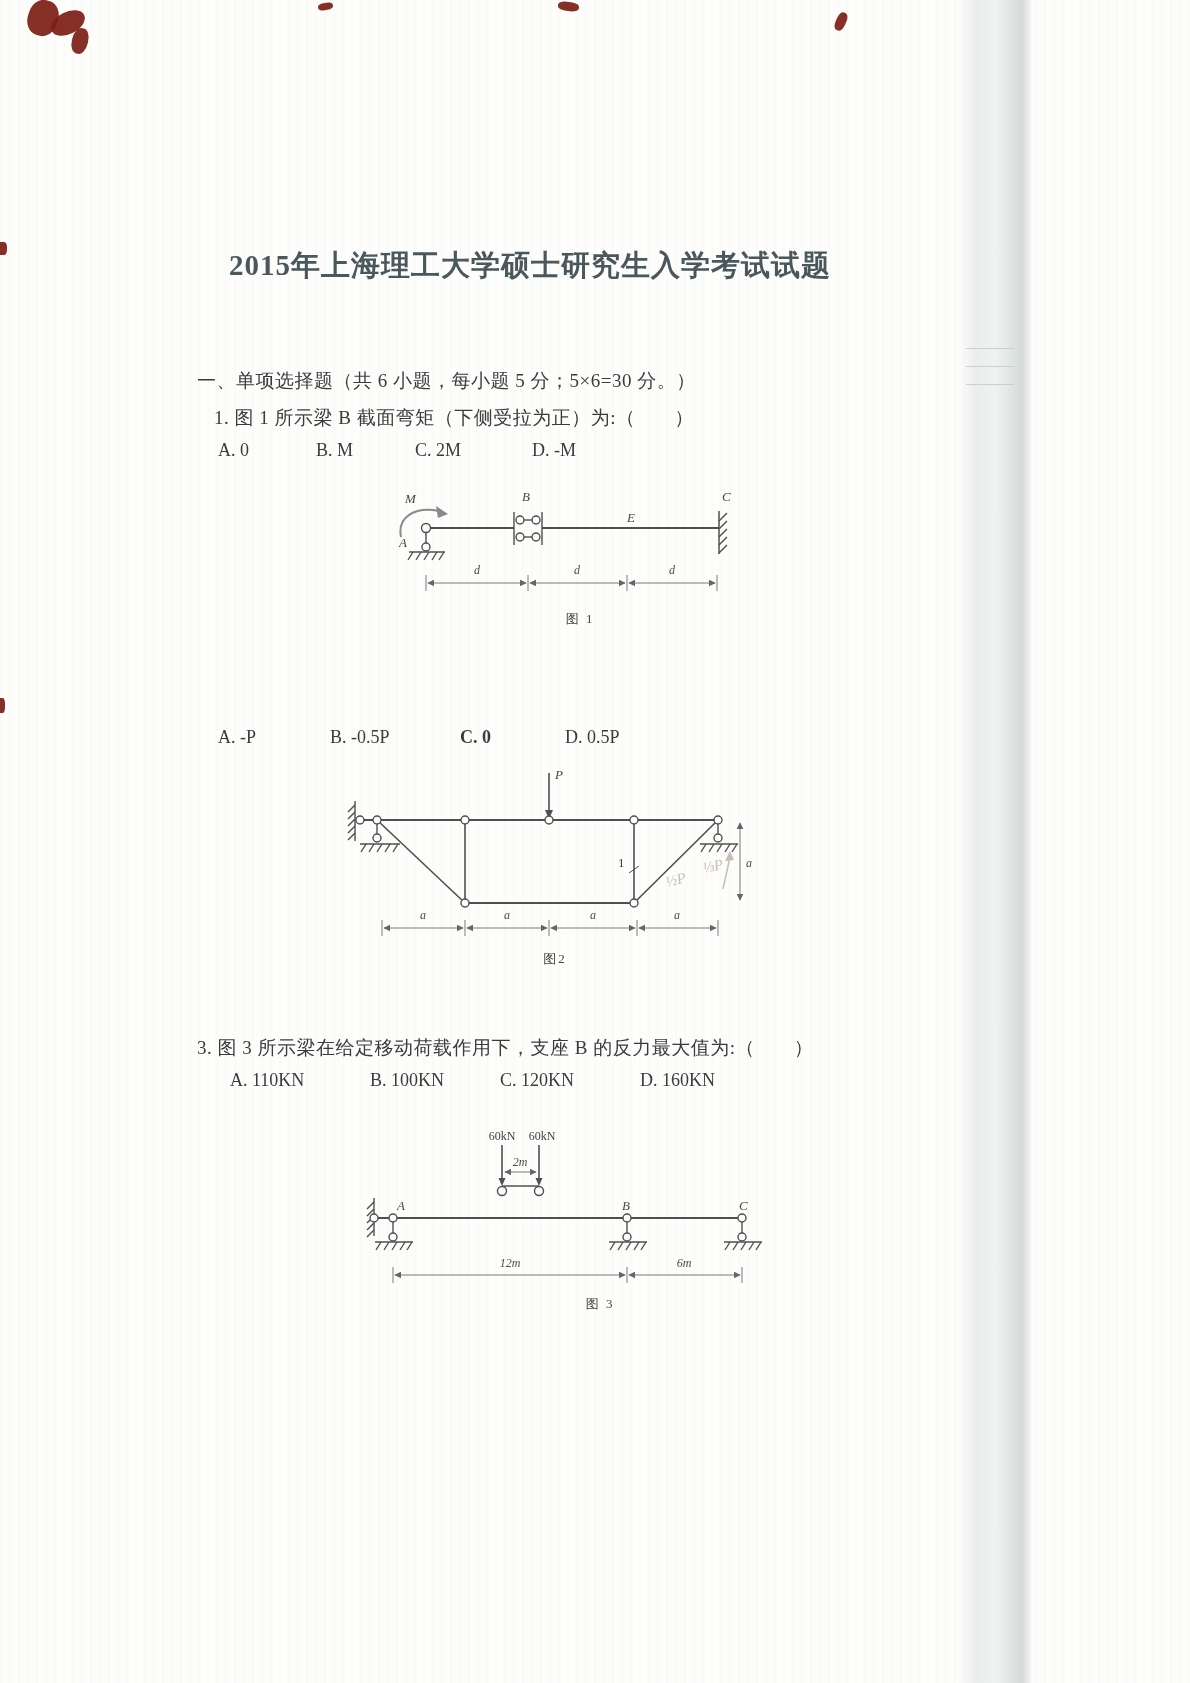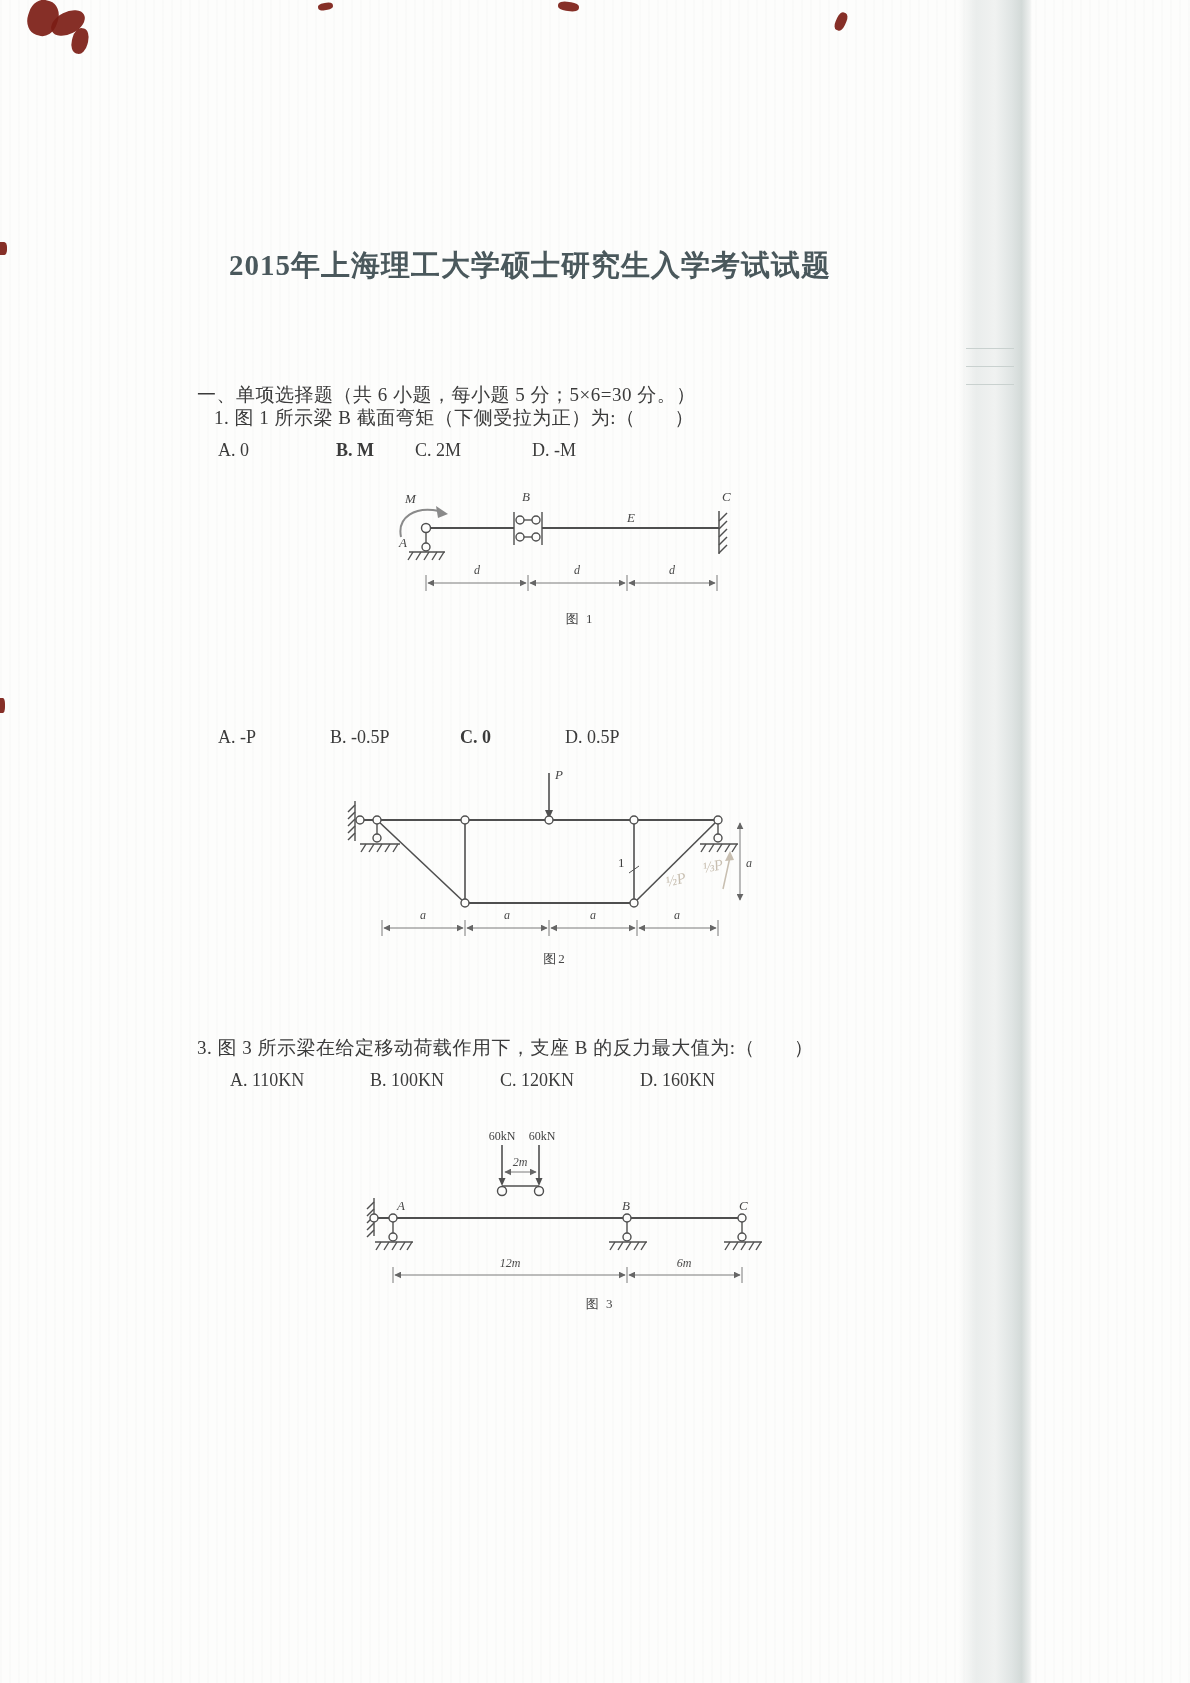--- a/index.html
+++ b/index.html
@@ -37,26 +37,26 @@
   <div class="red-mark" style="left:50px;top:12px;width:36px;height:22px;border-radius:50%;transform:rotate(-27deg);"></div>
   <div class="red-mark" style="left:72px;top:28px;width:16px;height:26px;border-radius:45%;transform:rotate(14deg);"></div>
   <div class="red-mark" style="left:318px;top:3px;width:15px;height:7px;border-radius:40%;transform:rotate(-10deg);"></div>
   <div class="red-mark" style="left:558px;top:2px;width:21px;height:9px;border-radius:40%;transform:rotate(7deg);"></div>
   <div class="red-mark" style="left:836px;top:12px;width:10px;height:19px;border-radius:40%;transform:rotate(24deg);"></div>
   <div class="red-mark" style="left:0;top:242px;width:7px;height:13px;border-radius:0 40% 40% 0;"></div>
   <div class="red-mark" style="left:0;top:698px;width:5px;height:15px;border-radius:0 40% 40% 0;"></div>
 
   <div class="abs title">2015年上海理工大学硕士研究生入学考试试题</div>
 
-  <div class="abs bodyline" style="left:197px;top:382px;">一、单项选择题（共 6 小题，每小题 5 分；5×6=30 分。）</div>
+  <div class="abs bodyline" style="left:197px;top:368px;">一、单项选择题（共 6 小题，每小题 5 分；5×6=30 分。）</div>
 
   <div class="abs bodyline" style="left:214px;top:405px;">1. 图 1 所示梁 B 截面弯矩（下侧受拉为正）为:（　　）</div>
   <div class="abs optrow" style="left:0;top:440px;width:1190px;height:24px;">
     <span style="left:218px;">A. 0</span>
-    <span style="left:336px;font-weight:bold;">B. M</span>
+    <span style="left:316px;">B. M</span>
     <span style="left:415px;">C. 2M</span>
     <span style="left:532px;">D. -M</span>
   </div>
 
   <svg class="abs" style="left:395px;top:485px;" width="345" height="118" viewBox="0 0 345 118">
     <defs>
       <marker id="arr1" viewBox="0 0 10 10" refX="9" refY="5" markerWidth="7" markerHeight="7" orient="auto-start-reverse">
         <path d="M0,0L10,5L0,10z" fill="#666"></path>
       </marker>
     </defs>

